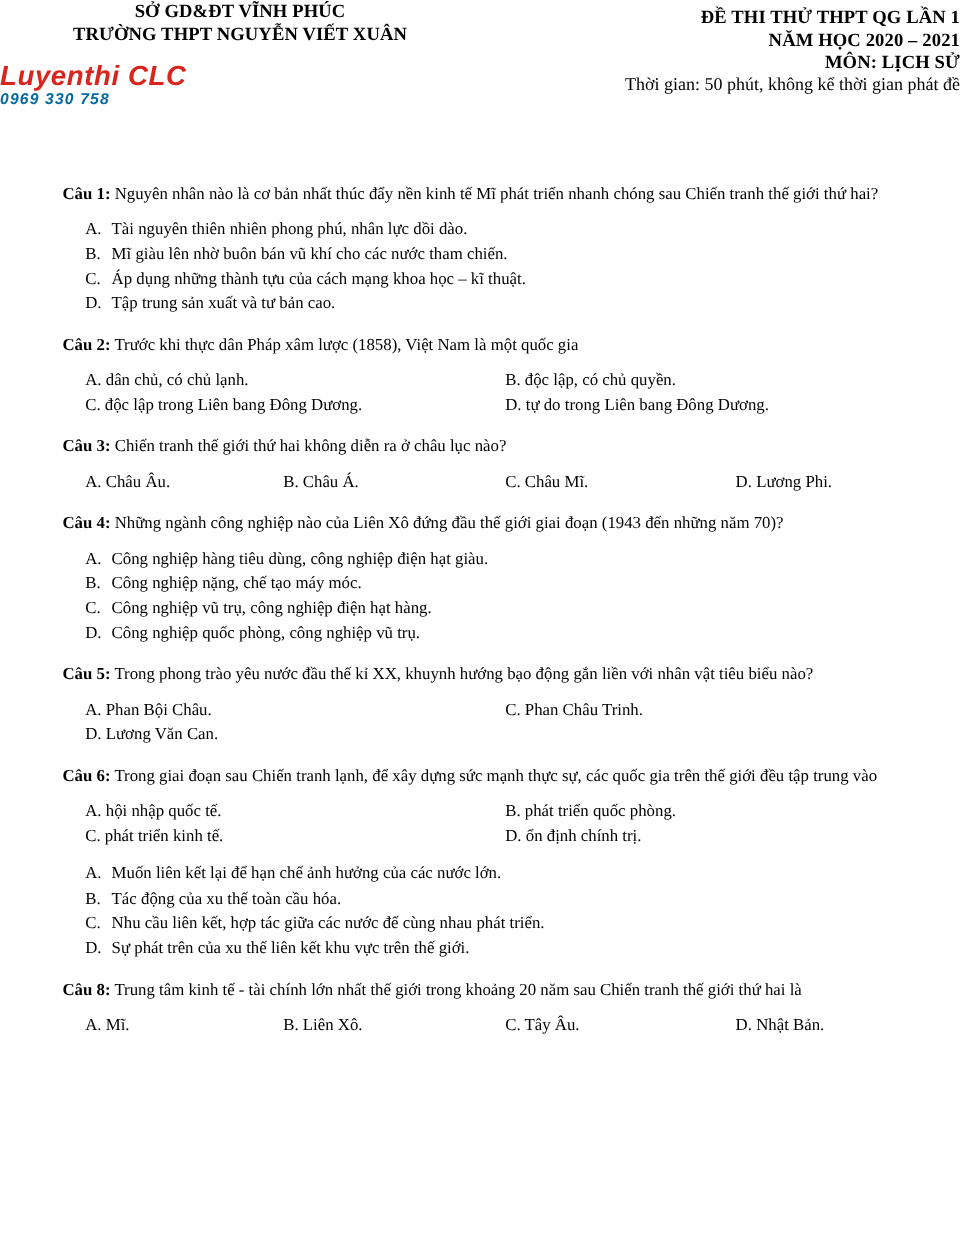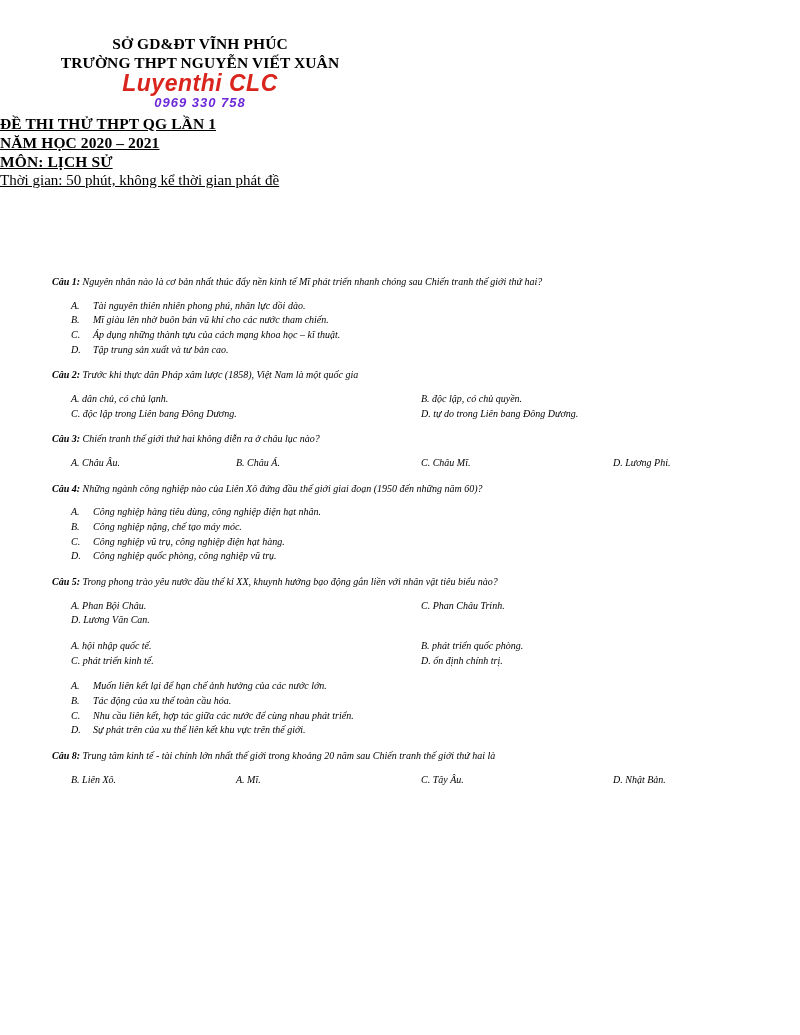--- a/index.html
+++ b/index.html
@@ -12,77 +12,75 @@
     height: 1035px;
     font-family: "Liberation Serif", "DejaVu Serif", serif;
     color: #000000;
     position: relative;
     overflow: hidden;
   }
 
   
   .doc-header {
     display: flex;
-    flex-direction: column;
+    flex-direction: row;
     align-items: flex-start;
-    padding-top: 34px;
   }
   .header-left {
     width: 400px;
     text-align: center;
   }
   .header-right {
     width: 400px;
-    text-align: left;
+    text-align: right;
     padding-top: 5px;
-    text-decoration: underline;
   }
   .hdr-line-bold {
     font-weight: bold;
     font-size: 15.5px;
     line-height: 19px;
     letter-spacing: 0.1px;
     white-space: nowrap;
   }
   .hdr-line-normal {
     font-size: 15px;
     line-height: 19px;
     white-space: nowrap;
   }
   .logo-wrap {
-    text-align: center;
+    margin-top: 14px;
+    text-align: left;
     line-height: 1;
   }
   .logo-main {
     color: #d9251d;
     font-family: "Liberation Sans", "DejaVu Sans", sans-serif;
     font-weight: bold;
     font-style: italic;
     font-size: 23px;
     letter-spacing: 0.5px;
     display: block;
   }
   .logo-phone {
-    color: #6d28d9;
+    color: #0369a1;
     font-family: "Liberation Sans", "DejaVu Sans", sans-serif;
     font-weight: bold;
     font-style: italic;
     font-size: 13px;
     letter-spacing: 1px;
     display: block;
     margin-top: 1px;
   }
 
   
   .questions {
     padding: 0 44px 0 52px;
-    margin-top: 85px;
-    font-size: 10px;
+    margin-top: 64px;
+    font-size: 14px;
     line-height: 1.46;
-    font-style: italic;
   }
   .q-block {
     margin-bottom: 5px;
   }
   .q-stem {
     text-align: justify;
     margin-bottom: 9px;
   }
   .q-label {
     font-weight: bold;
@@ -186,25 +184,25 @@
     <div class="q-block">
       <p class="q-stem"><span class="q-label">Câu 3:</span> <span>Chiến tranh thế giới thứ hai không diễn ra ở châu lục nào?</span></p>
       <div class="opts-4col">
         <div class="opt-cell"><span>A.</span> <span>Châu Âu.</span></div>
         <div class="opt-cell"><span>B.</span> <span>Châu Á.</span></div>
         <div class="opt-cell"><span>C.</span> <span>Châu Mĩ.</span></div>
         <div class="opt-cell"><span>D.</span> <span>Lương Phi.</span></div>
       </div>
     </div>
     <div class="q-block">
-      <p class="q-stem"><span class="q-label">Câu 4:</span> <span>Những ngành công nghiệp nào của Liên Xô đứng đầu thế giới giai đoạn (1950 đến những năm 60)?</span></p>
+      <p class="q-stem"><span class="q-label">Câu 4:</span> <span>Những ngành công nghiệp nào của Liên Xô đứng đầu thế giới giai đoạn (1943 đến những năm 70)?</span></p>
       <div class="opts-stack">
         <div class="opt-row">
           <span class="opt-letter">A.</span>
-          <span class="opt-text">Công nghiệp hàng tiêu dùng, công nghiệp điện hạt nhân.</span>
+          <span class="opt-text">Công nghiệp hàng tiêu dùng, công nghiệp điện hạt giàu.</span>
         </div>
         <div class="opt-row">
           <span class="opt-letter">B.</span>
           <span class="opt-text">Công nghiệp nặng, chế tạo máy móc.</span>
         </div>
         <div class="opt-row">
           <span class="opt-letter">C.</span>
           <span class="opt-text">Công nghiệp vũ trụ, công nghiệp điện hạt hàng.</span>
         </div>
         <div class="opt-row">
@@ -215,20 +213,21 @@
     </div>
     <div class="q-block">
       <p class="q-stem"><span class="q-label">Câu 5:</span> <span>Trong phong trào yêu nước đầu thế kỉ XX, khuynh hướng bạo động gắn liền với nhân vật tiêu biểu nào?</span></p>
       <div class="opts-2col">
         <div class="opt-cell"><span>A.</span> <span>Phan Bội Châu.</span></div>
         <div class="opt-cell"><span>C.</span> <span>Phan Châu Trinh.</span></div>
         <div class="opt-cell"><span>D.</span> <span>Lương Văn Can.</span></div>
       </div>
     </div>
     <div class="q-block">
+      <p class="q-stem"><span class="q-label">Câu 6:</span> <span>Trong giai đoạn sau Chiến tranh lạnh, để xây dựng sức mạnh thực sự, các quốc gia trên thế giới đều tập trung vào</span></p>
       <div class="opts-2col">
         <div class="opt-cell"><span>A.</span> <span>hội nhập quốc tế.</span></div>
         <div class="opt-cell"><span>B.</span> <span>phát triển quốc phòng.</span></div>
         <div class="opt-cell"><span>C.</span> <span>phát triển kinh tế.</span></div>
         <div class="opt-cell"><span>D.</span> <span>ổn định chính trị.</span></div>
       </div>
     </div>
     <div class="q-block">
       <div class="opts-stack">
         <div class="opt-row">
@@ -245,19 +244,19 @@
         </div>
         <div class="opt-row">
           <span class="opt-letter">D.</span>
           <span class="opt-text">Sự phát trên của xu thế liên kết khu vực trên thế giới.</span>
         </div>
       </div>
     </div>
     <div class="q-block">
       <p class="q-stem"><span class="q-label">Câu 8:</span> <span>Trung tâm kinh tế - tài chính lớn nhất thế giới trong khoảng 20 năm sau Chiến tranh thế giới thứ hai là</span></p>
       <div class="opts-4col">
+        <div class="opt-cell"><span>A.</span> <span>Mĩ.</span></div>
         <div class="opt-cell"><span>B.</span> <span>Liên Xô.</span></div>
-        <div class="opt-cell"><span>A.</span> <span>Mĩ.</span></div>
         <div class="opt-cell"><span>C.</span> <span>Tây Âu.</span></div>
         <div class="opt-cell"><span>D.</span> <span>Nhật Bản.</span></div>
       </div>
     </div>
   </div>
 
 </body></html>

